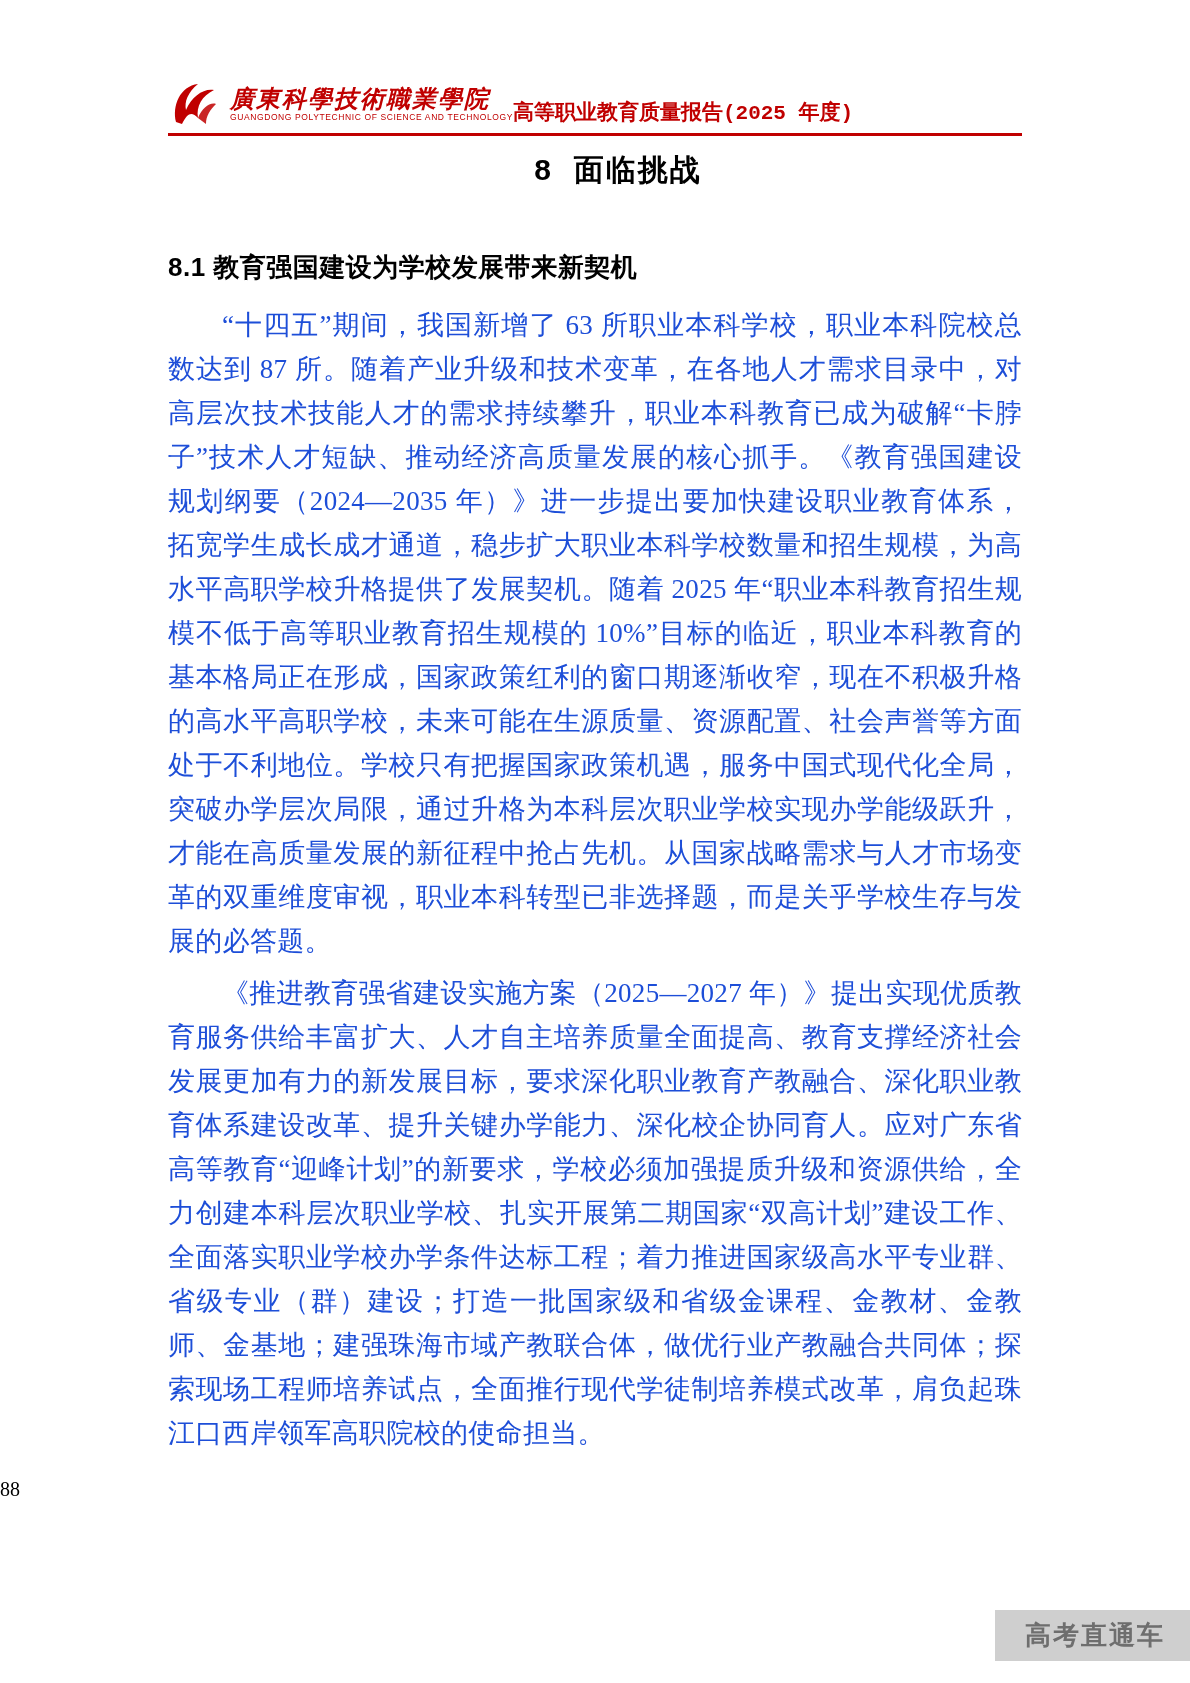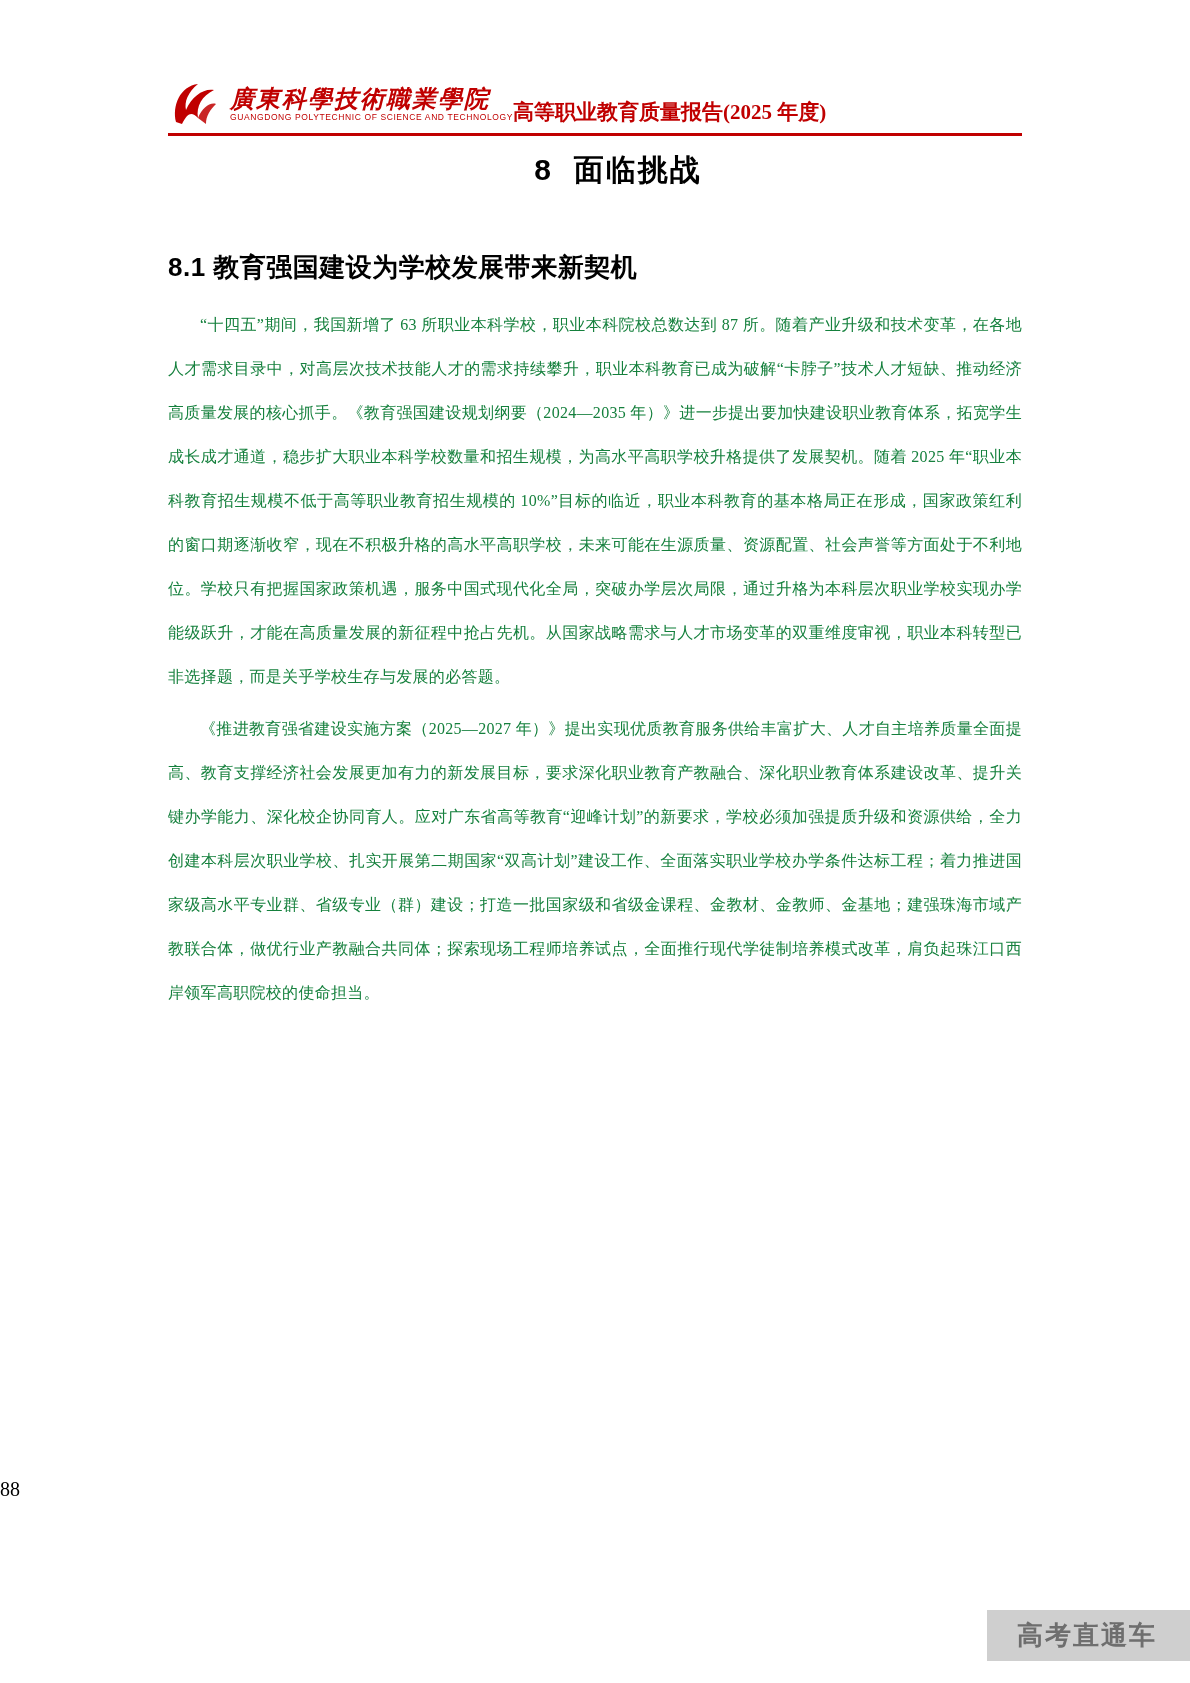--- a/index.html
+++ b/index.html
@@ -47,21 +47,21 @@
     white-space: nowrap;
   }
   .logo-en {
     font-family: "Liberation Sans", "DejaVu Sans", sans-serif;
     font-size: 8.5px;
     color: #c00000;
     letter-spacing: 0.6px;
     white-space: nowrap;
   }
   .report-title {
-    font-family: Liberation Serif, serif;
+    font-family: Liberation Mono, monospace;
     font-weight: bold;
     font-size: 21px;
     color: #c00000;
     white-space: nowrap;
     padding-bottom: 4px;
   }
   .header-rule {
     position: absolute;
     left: 168px;
     right: 168px;
@@ -94,26 +94,26 @@
   }
   .section-heading {
     font-family: "Liberation Sans", "DejaVu Sans", sans-serif;
     font-weight: bold;
     font-size: 26px;
     color: #000000;
     margin: 24px 0 18px 0;
     letter-spacing: 0.5px;
   }
   .para {
-    font-size: 16px;
+    font-size: 27px;
     line-height: 44px;
     text-align: justify;
     text-indent: 2em;
     margin: 0 0 8px 0;
-    color: #15803d;
+    color: #1d4ed8;
     letter-spacing: 0.3px;
   }
 
   
   .page-number {
     position: absolute;
     left: 0;
     right: 0;
     top: 1478px;
     text-align: left;
@@ -123,21 +123,21 @@
   .watermark {
     position: absolute;
     right: 0;
     bottom: 22px;
     background: #cfcfcf;
     color: #6e6e6e;
     font-family: "Liberation Sans", "DejaVu Sans", sans-serif;
     font-weight: bold;
     font-size: 26px;
     letter-spacing: 2px;
-    padding: 8px 33px 8px 30px;
+    padding: 8px 25px 8px 30px;
     white-space: nowrap;
   }
 </style>
 </head>
 <body>
 
 <div class="page">
 
   <div class="header">
     <div class="logo-block">

